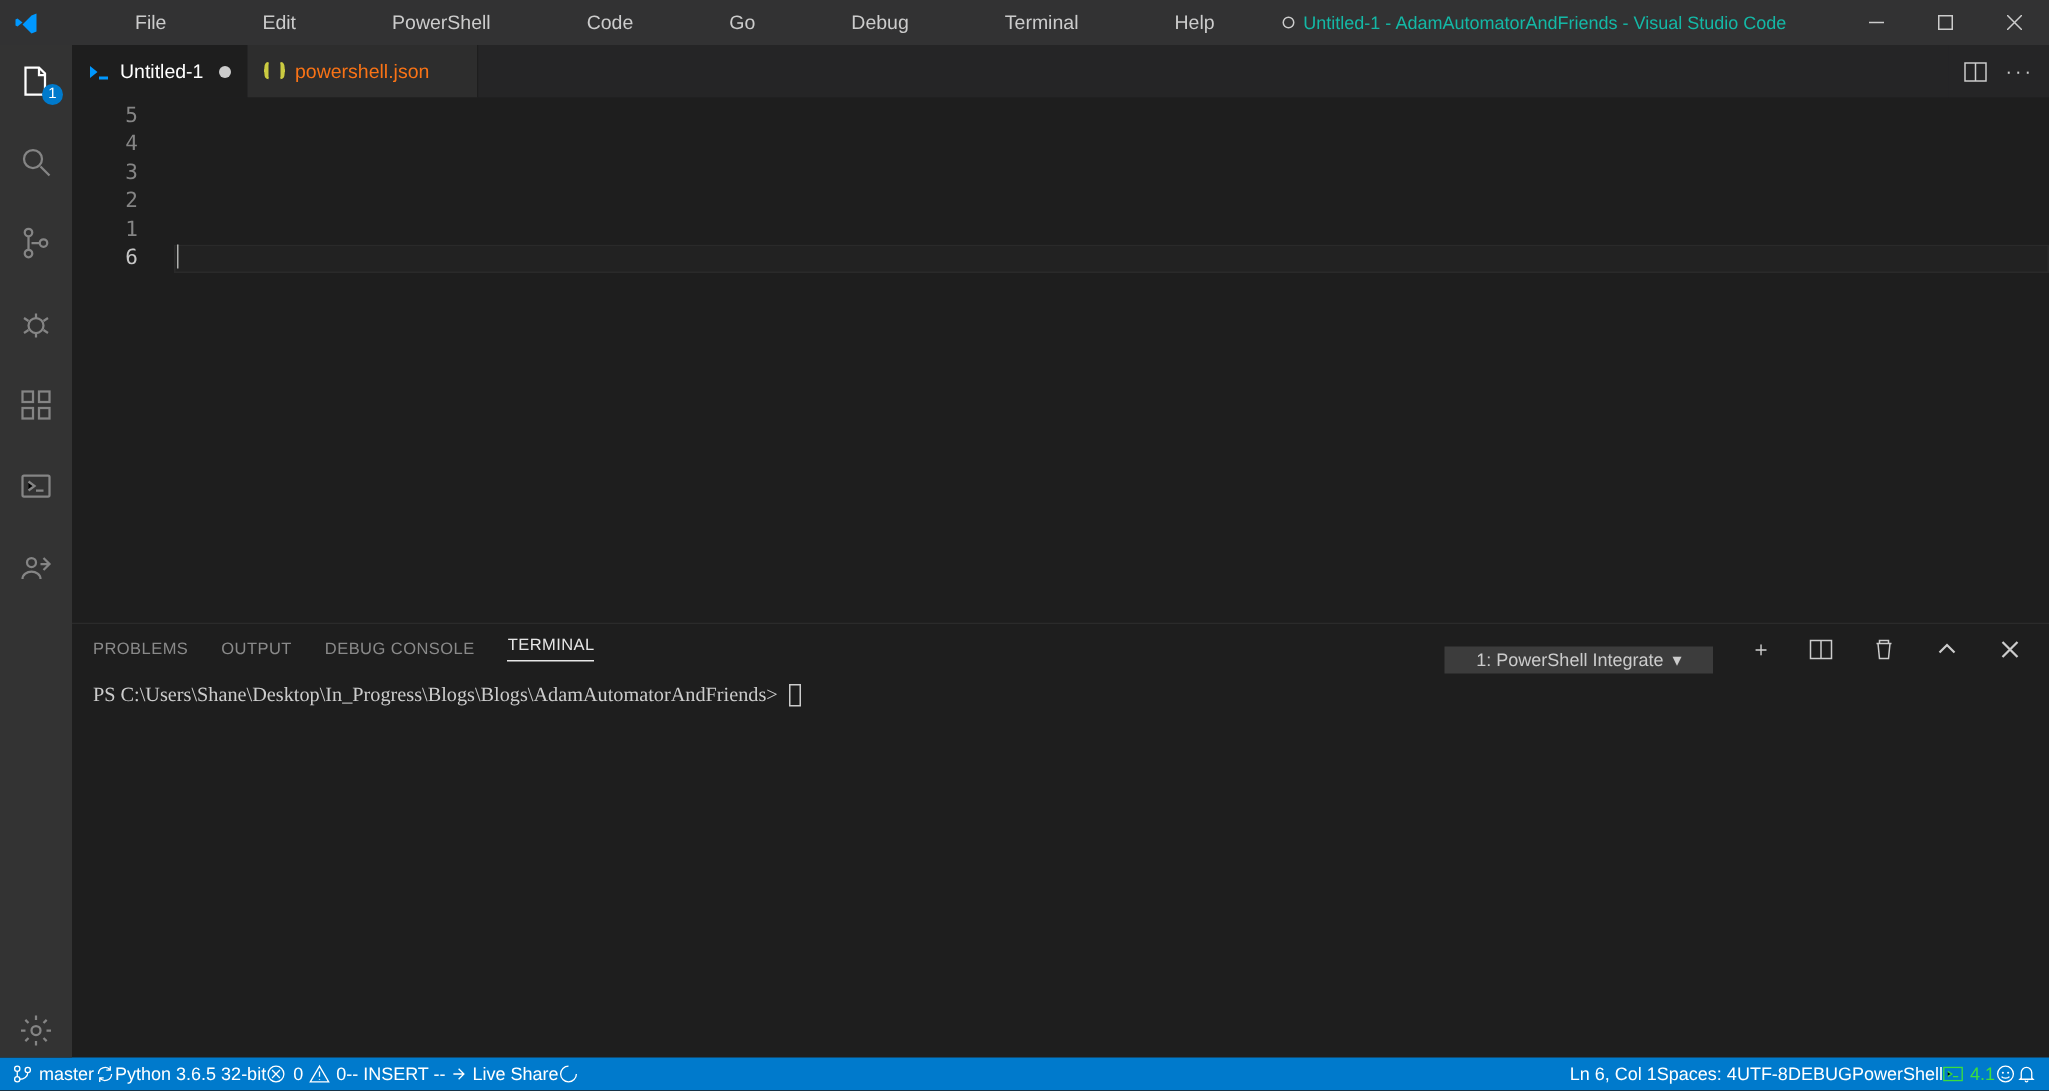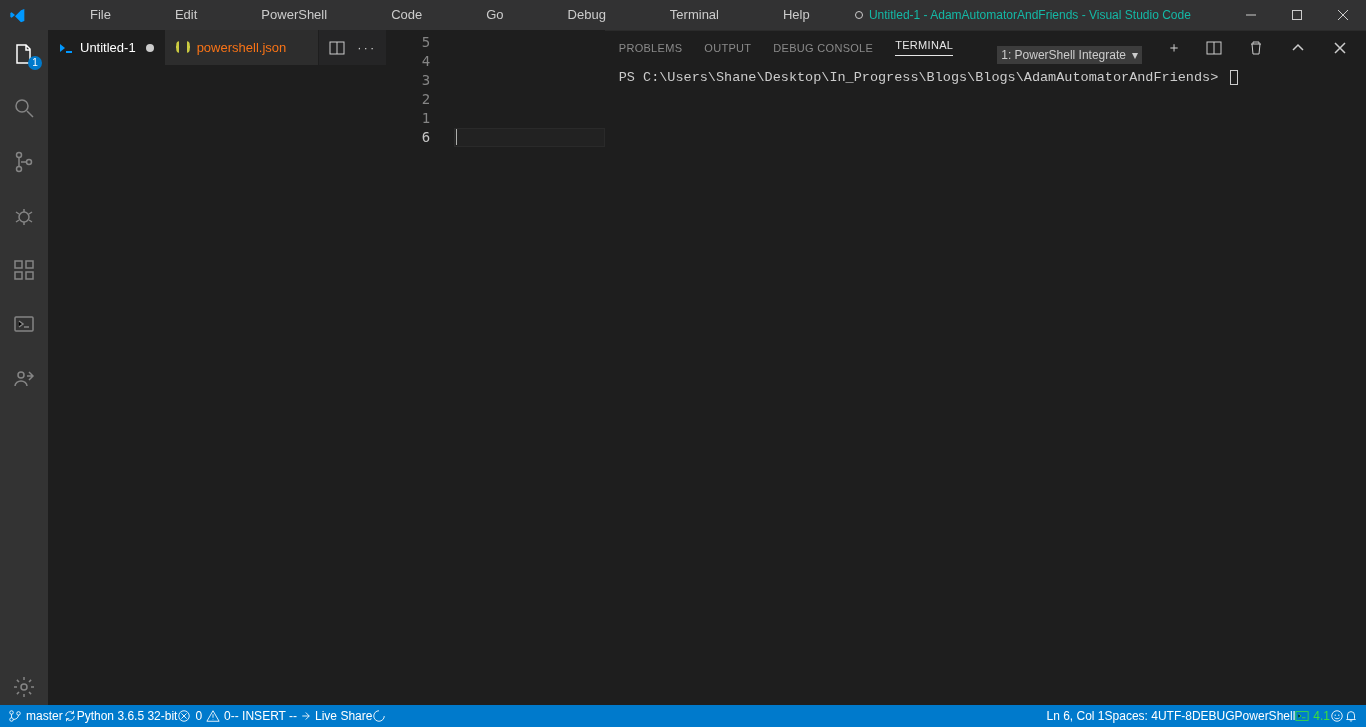--- a/index.html
+++ b/index.html
@@ -36,21 +36,21 @@
   position:relative;
 }
 .activitybar .act { width:48px; height:36px; display:flex; align-items:center; justify-content:center; color:#858585; position:relative;}
 .activitybar .act.active { color:#fff; }
 .activitybar .act .badge {
   position:absolute; bottom:2px; right:6px;
   background:#007acc; color:#fff; font-size:10px; border-radius:8px; min-width:14px; height:14px; line-height:14px; text-align:center; padding:0 2px;
 }
 .activitybar .spacer { flex:1; }
 
-.editorcol { flex:1; display:flex; flex-direction:row; min-width:0; }
+.editorcol { flex:1; display:flex; flex-direction:column; min-width:0; }
 
 .tabstrip { height:35px; background:#252526; display:flex; align-items:stretch; }
 .tab {
   display:flex; align-items:center; gap:6px;
   padding:0 10px; border-right:1px solid #1e1e1e;
   background:#2d2d2d; color:#f97316;
   font-size:13px;
 }
 .tab.active { background:#1e1e1e; color:#fff; }
 .tab .tabicon { width:16px; height:16px; display:flex; align-items:center; justify-content:center;}
@@ -66,23 +66,23 @@
 .code { flex:1; padding:3px 0 0 18px; position:relative; }
 .code .line { height:19px; }
 .code .line.current { background:rgba(255,255,255,0.02); box-shadow: inset 0 0 0 1px rgba(255,255,255,0.04); }
 .code .cursor { display:inline-block; width:1px; height:16px; background:#aeafad; vertical-align:middle; margin-left:2px; }
 
 .panel { background:#1e1e1e; border-top:1px solid #2b2b2b; display:flex; flex-direction:column; height:290px;}
 .panel-tabs { height:33px; display:flex; align-items:center; padding:0 14px; gap:22px; font-size:11px;}
 .panel-tabs .ptab { color:#8a8a8a; text-transform:uppercase; letter-spacing: .3px; }
 .panel-tabs .ptab.active { color:#e7e7e7; border-bottom:1px solid #e7e7e7; padding-bottom:4px;}
 .panel-tabs .flex { flex:1; }
-.panel-tabs .selector { background:#3c3c3c; color:#ccc; padding:2px 4px; font-size:12px; display:flex; align-items:center; gap:6px;margin-top:15px;}
+.panel-tabs .selector { background:#3c3c3c; color:#ccc; padding:2px 21px; font-size:12px; display:flex; align-items:center; gap:6px;margin-top:15px;}
 .panel-tabs .picon { color:#ccc; width:20px; text-align:center; font-size:14px;}
-.panel-body { flex:1; padding:6px 14px; font-family:Liberation Mono, monospace; font-size:13.5px; color:#ccc; }
+.panel-body { flex:1; padding:6px 14px; font-family:Liberation Serif, serif; font-size:13.5px; color:#ccc; }
 .panel-body .cursor-box { display:inline-block; width:8px; height:15px; border:1px solid #ccc; vertical-align:middle; margin-left:4px;}
 
 .statusbar { height:22px; background:#007acc; color:#fff; display:flex; align-items:center; font-size:12px; padding:0 8px; gap:0;}
 .statusbar .sbitem { display:flex; align-items:center; gap:4px; }
 .statusbar .flex { flex:1; }
 .statusbar .badge-green { color:#3cdf3c; }
 svg { display:block; }
 .ic { width:24px; height:24px; }
 .ic-sm { width:16px; height:16px; }
 </style>

